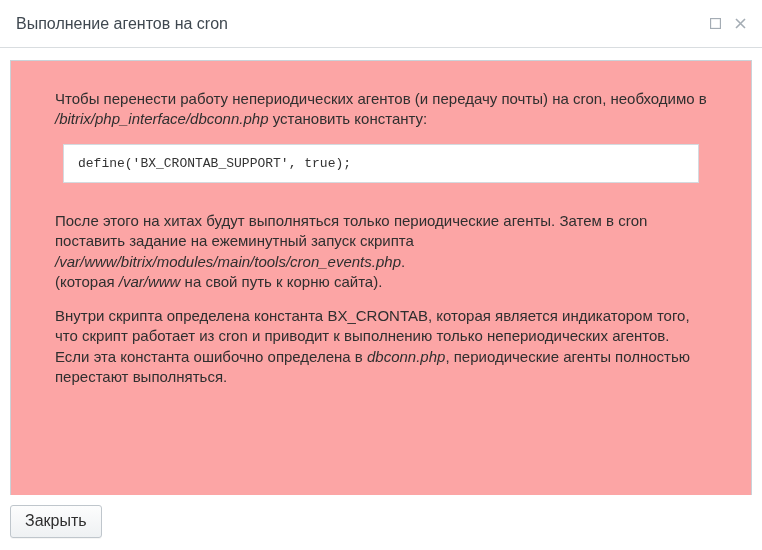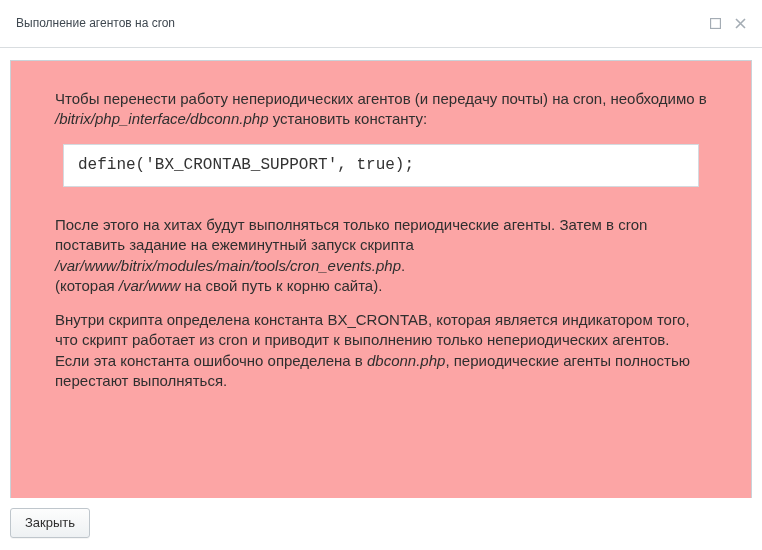--- a/index.html
+++ b/index.html
@@ -22,21 +22,21 @@
   .titlebar {
     height: 48px;
     border-bottom: 1px solid #d9dde0;
     display: flex;
     align-items: center;
     padding: 0 16px;
     background: #fff;
   }
   .titlebar h1 {
     margin: 0;
-    font-size: 12px;
+    font-size: 16px;
     font-weight: 400;
     color: #3f4850;
     flex: 1;
     line-height: 1.2;
   }
   .win-controls {
     display: flex;
     gap: 14px;
     align-items: center;
   }
@@ -57,38 +57,38 @@
     line-height: 1.35;
     font-size: 15px;
     color: #2f2f2f;
   }
   .content p { margin: 0 0 14px 0; }
   .codebox {
     border: 1px solid #d4dadf;
     background: #fff;
     padding: 10px 14px;
     font-family: Menlo, Consolas, "Courier New", monospace;
-    font-size: 16px;
+    font-size: 13px;
     color: #333;
     margin: 8px 8px 28px 8px;
   }
   .em-path { font-style: italic; }
   strong.const { font-weight: 400; }
   a.link { color: #1b67b3; text-decoration: underline; cursor: pointer; }
 
   .footer {
     padding: 10px 10px 12px 10px;
   }
   .close-btn {
     display: inline-block;
     border: 1px solid #bfc6cc;
     border-radius: 3px;
     background: linear-gradient(#fdfdfd, #eef1f3);
     padding: 6px 14px 7px;
-    font-size: 13px;
+    font-size: 16px;
     color: #2f2f2f;
     cursor: pointer;
     box-shadow: 0 1px 0 rgba(0,0,0,0.04);
   }
 </style>
 </head>
 <body>
 
 <div class="dialog">
 

